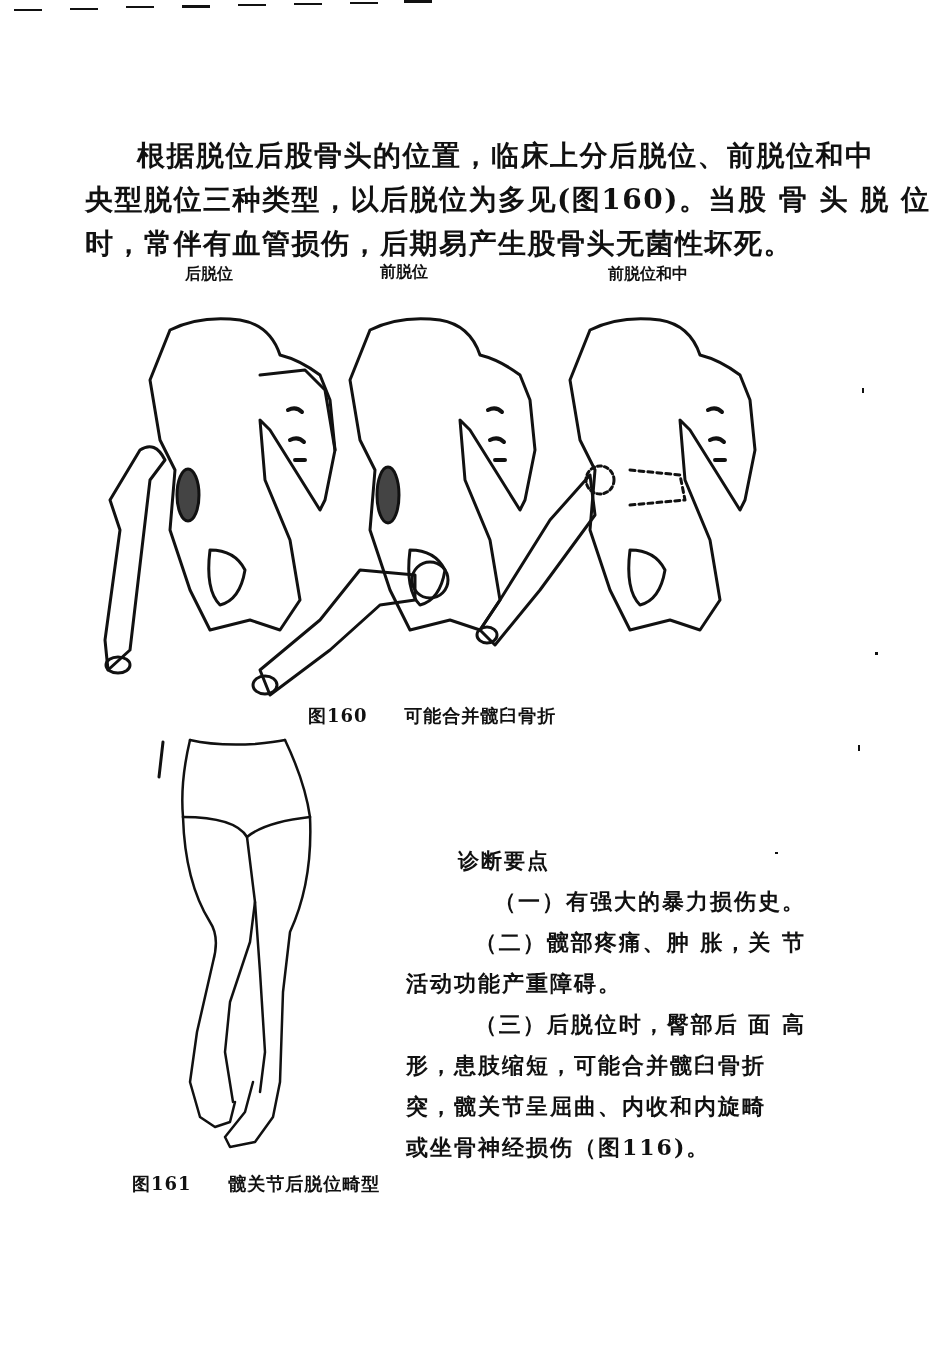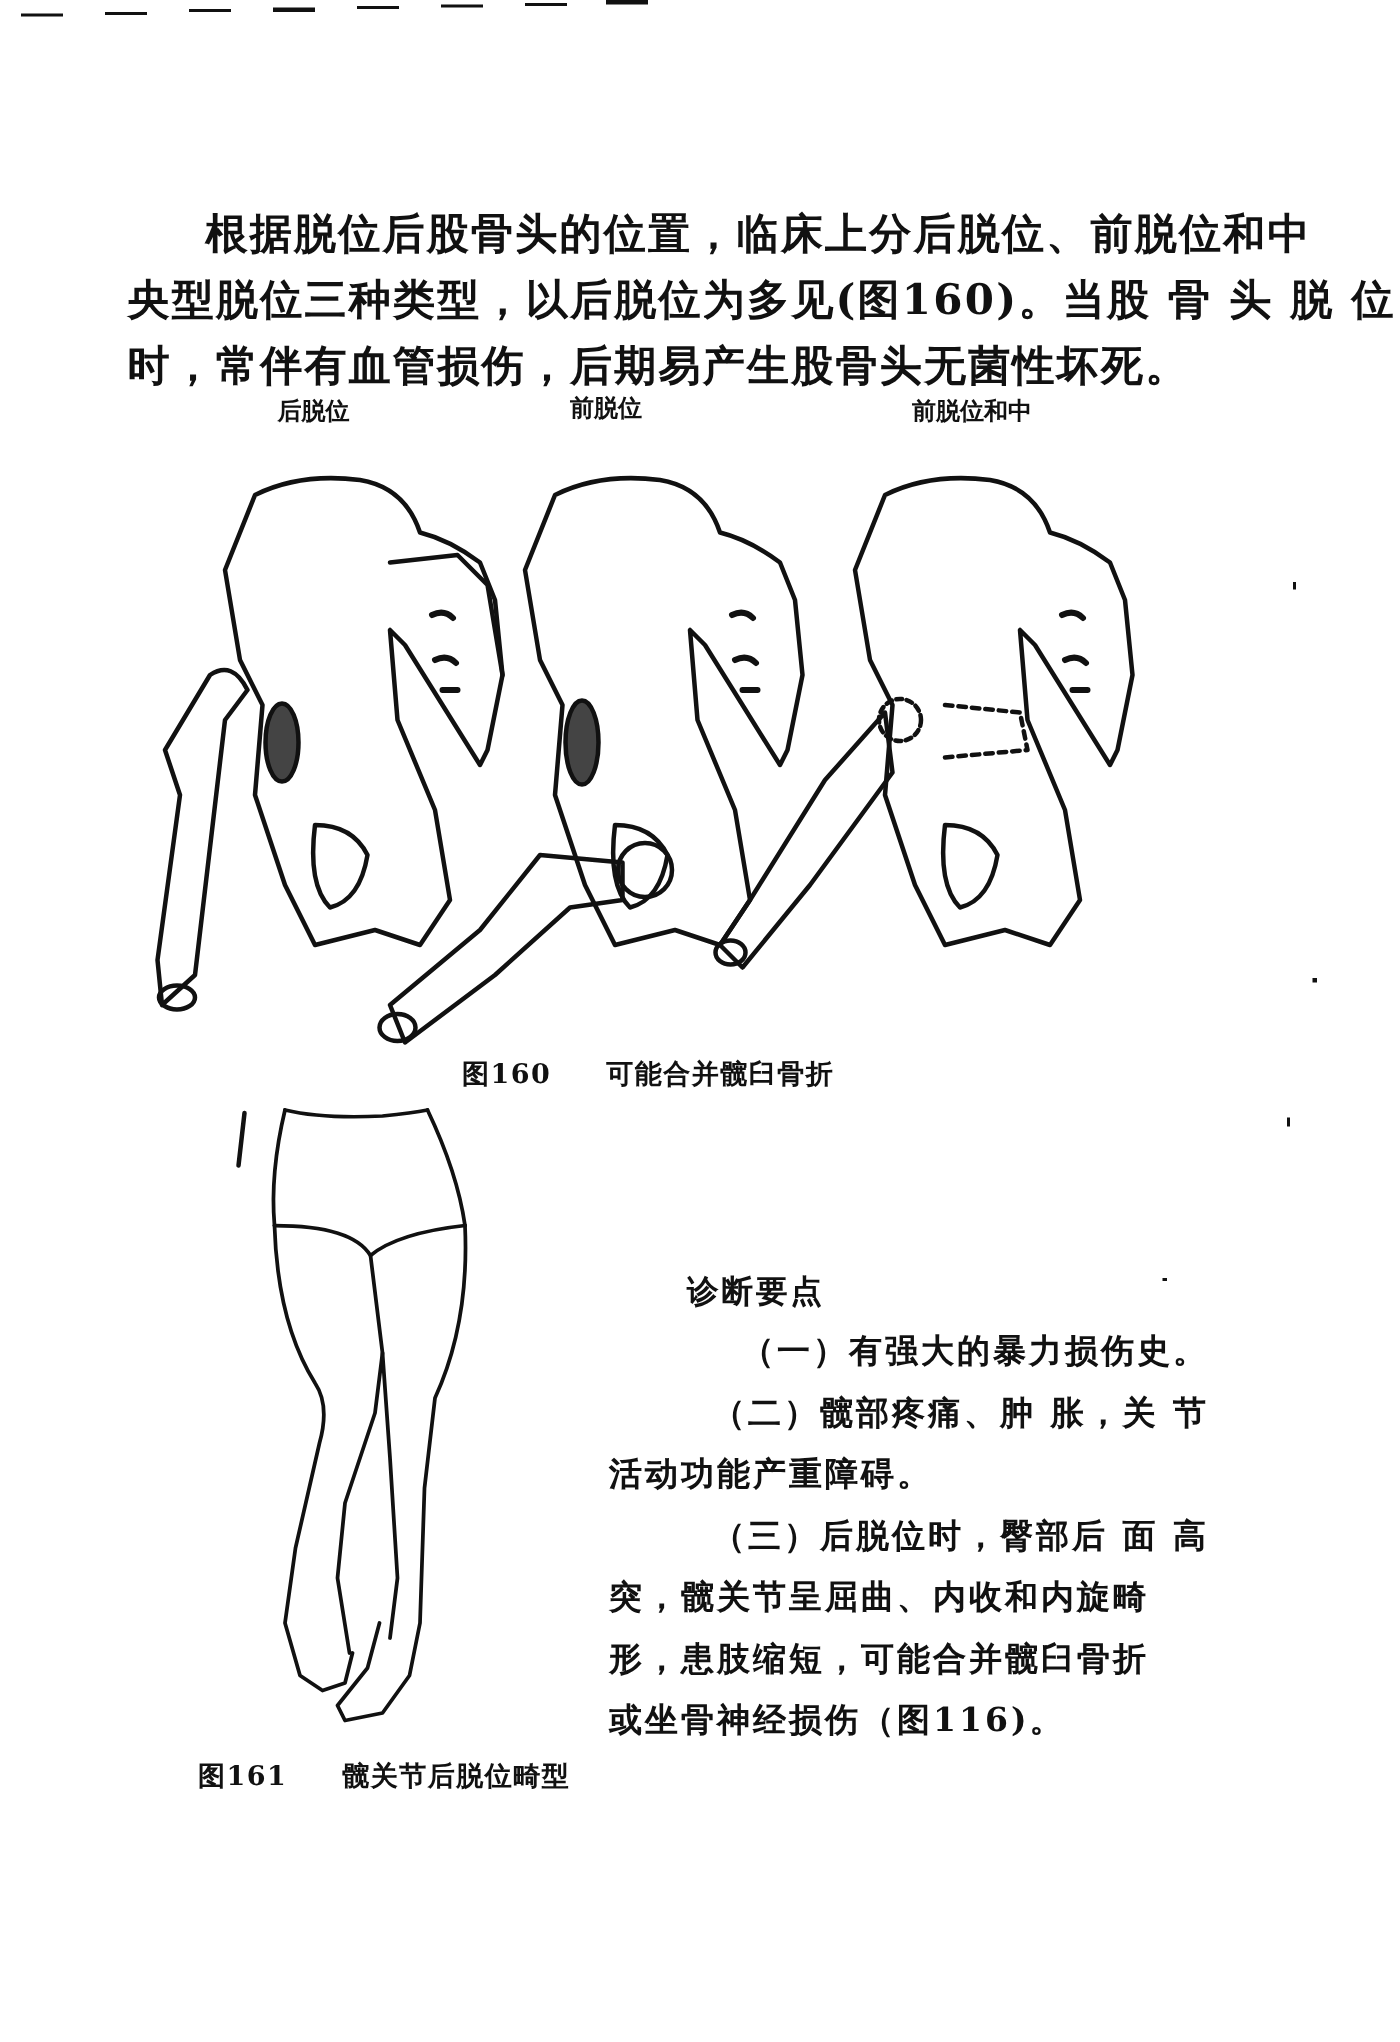--- a/index.html
+++ b/index.html
@@ -100,22 +100,22 @@
   <path d="M100 180 L105 250 L110 330 L105 370"></path>
   <path d="M8 20 L4 55" stroke-width="3"></path>
 </svg>
 
 <div class="dx">
   <div class="head">诊断要点</div>
   <span class="ln indent">（一）有强大的暴力损伤史。</span>
   <span class="ln indent">（二）髋部疼痛、肿 胀，关 节</span>
   <span class="ln">活动功能产重障碍。</span>
   <span class="ln indent">（三）后脱位时，臀部后 面 高</span>
+  <span class="ln">形，患肢缩短，可能合并髋臼骨折</span>
   <span class="ln">突，髋关节呈屈曲、内收和内旋畸</span>
-  <span class="ln">形，患肢缩短，可能合并髋臼骨折</span>
   <span class="ln">或坐骨神经损伤（图116)。</span>
 </div>
 
 <div class="caption" style="left:132px;top:1172px">
   <span>图161</span>
   <span style="display:inline-block;width:22px"></span>
   <span>髋关节后脱位畸型</span>
 </div>
 
 <div class="speck" style="left:862px;top:388px;width:2px;height:5px"></div>

